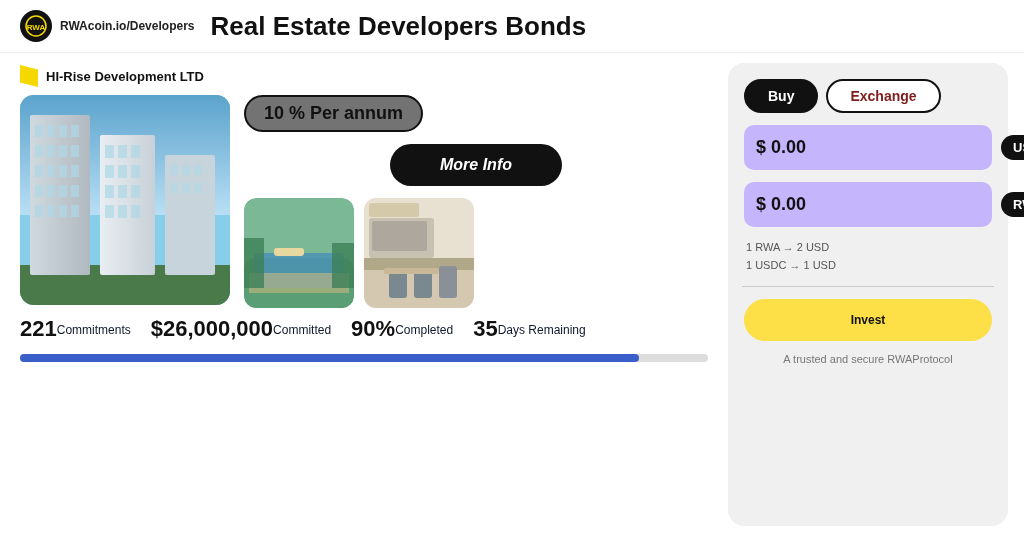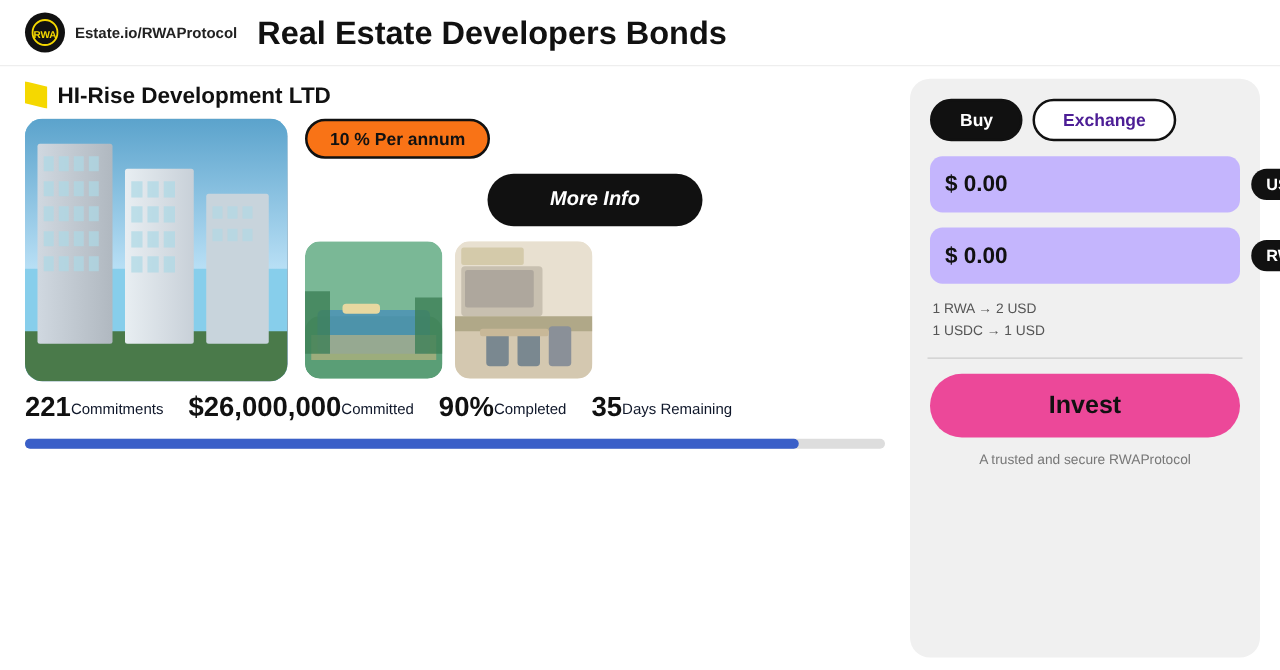--- a/index.html
+++ b/index.html
@@ -74,21 +74,21 @@
       gap: 8px;
     }
     .yellow-bar {
       width: 18px;
       height: 22px;
       background: #f5d800;
       clip-path: polygon(0 0, 100% 20%, 100% 100%, 0 80%);
       flex-shrink: 0;
     }
     .company-name {
-      font-size: 18px;
+      font-size: 13px;
       font-weight: 600;
       color: #111;
     }
 
     
     .content-row {
       display: flex;
       gap: 14px;
       align-items: flex-start;
     }
@@ -112,24 +112,24 @@
     }
     .badges-row {
       display: flex;
       gap: 10px;
       flex-wrap: wrap;
     }
     .badge {
       border: 2px solid #111;
       border-radius: 50px;
       padding: 6px 18px;
-      font-size: 14px;
+      font-size: 18px;
       font-weight: 600;
       color: #111;
-      background: #f97316;
+      background: #737373;
       white-space: nowrap;
       text-align: right;
     }
 
     .more-info-btn {
       background: #111;
       color: #fff;
       border: none;
       border-radius: 50px;
       padding: 12px 50px;
@@ -214,21 +214,21 @@
       font-weight: 600;
       cursor: pointer;
       border: 2px solid #111;
     }
     .tab-btn.active {
       background: #111;
       color: #fff;
     }
     .tab-btn.inactive {
       background: #fff;
-      color: #4c1d95;
+      color: #7f1d1d;
     }
 
     
     .input-row {
       display: flex;
       align-items: center;
       gap: 4px;
       background: #c4b5fd;
       border-radius: 10px;
       padding: 10px 12px;
@@ -266,26 +266,26 @@
 
     
     .divider {
       height: 1px;
       background: #ccc;
       margin: 0 -2px;
     }
 
     
     .invest-btn {
-      background: #ec4899;
+      background: #fde047;
       color: #111;
       border: none;
       border-radius: 50px;
       padding: 14px;
-      font-size: 20px;
+      font-size: 12px;
       font-weight: 700;
       cursor: pointer;
       width: 100%;
       text-align: center;
     }
 
     
     .trust-text {
       font-size: 11px;
       color: #777;
@@ -296,21 +296,21 @@
 <body>
 
 <div class="header">
   <div class="logo-area">
     <div class="logo-circle">
       <svg width="22" height="22" viewBox="0 0 22 22">
         <circle cx="11" cy="11" r="10" fill="#111" stroke="#f5d800" stroke-width="1.5"></circle>
         <text x="11" y="15" text-anchor="middle" fill="#f5d800" font-size="8" font-weight="bold">RWA</text>
       </svg>
     </div>
-    <span class="logo-text">Estate.io/RWAProtocol</span>
+    <span class="logo-text">RWAcoin.io/Developers</span>
   </div>
   <h1 class="header-title">Real Estate Developers Bonds</h1>
 </div>
 
 <div class="main-container">
 
   <div class="left-panel">
 
     <div class="company-row">
       <div class="yellow-bar"></div>

